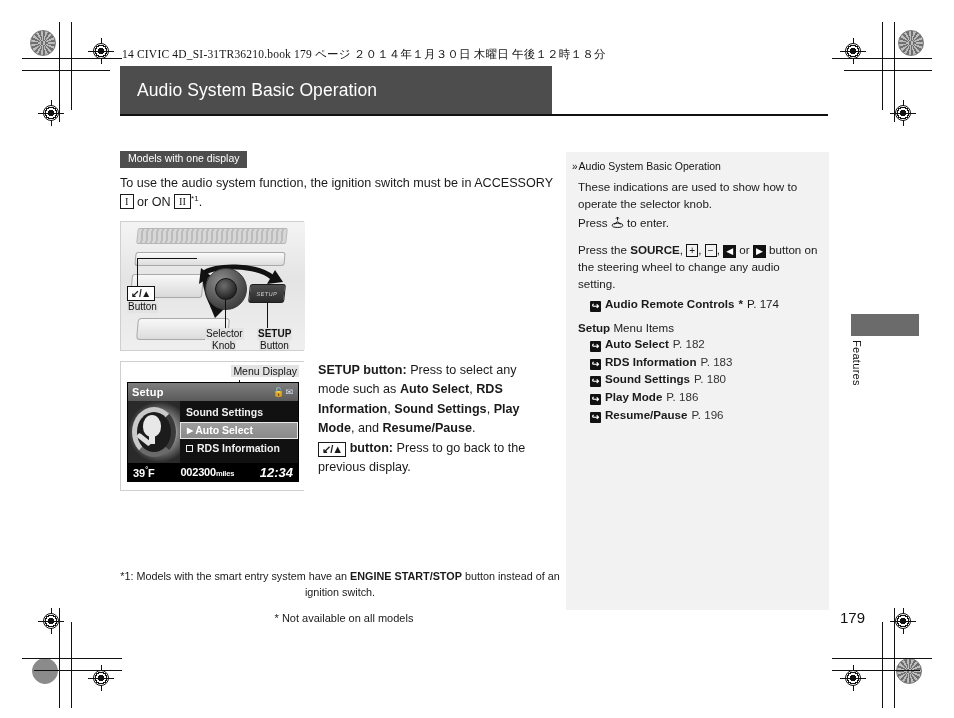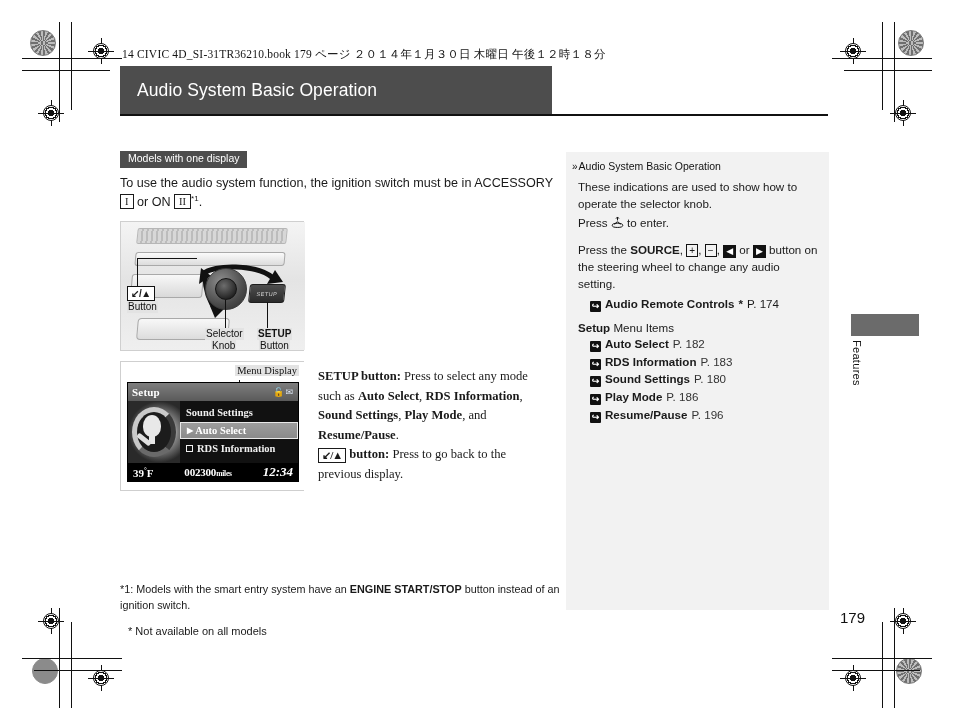--- a/index.html
+++ b/index.html
@@ -239,21 +239,21 @@
     display:inline-block; border:1px solid #111; min-width:12px; text-align:center;
     font-size:10px; line-height:11px; padding:0 2px; vertical-align:0px;
   }
   .sqfill {
     display:inline-block; border:1px solid #111; background:#111; color:#fff;
     min-width:12px; text-align:center; font-size:9px; line-height:11px;
     padding:0 2px; vertical-align:0px;
   }
 
   
-  .footnotes { position:absolute; left:120px; top:581px; width:440px; }
+  .footnotes { position:absolute; left:120px; top:568px; width:440px;text-align:center; }
   .fn { font-size:10.8px; line-height:1.5; color:#1a1a1a; }
   .fn2 { font-size:11px; margin-top:10px; margin-left:8px; }
 
   
   .side-tab {
     position:absolute; left:851px; top:314px; width:68px; height:22px; background:#6b6b6b;
   }
   .side-tab-label {
     position:absolute; left:843px; top:340px; width:20px; height:80px;
     font-size:11px; color:#111; writing-mode:vertical-rl; text-orientation:mixed;
@@ -370,21 +370,21 @@
         <div class="lbl bold" style="left:136px; top:106px; font-weight:bold;">SETUP</div>
         <div class="lbl" style="left:138px; top:118px;">Button</div>
       </div>
     </div>
 
     <div class="body-txt" style="width:230px; padding-top:2px;">
     </div>
   </div>
 
   
-  <div class="fig-wrap" style="display:flex; gap:14px; align-items:center; margin-top:10px;font-family:Liberation Serif, serif;">
+  <div class="fig-wrap" style="display:flex; gap:14px; align-items:flex-start; margin-top:10px;">
     <div class="fig">
       <div class="disp-outer">
         <div class="disp-title">Menu Display</div>
         <div class="disp-pointer"></div>
         <div class="screen">
           <div class="topbar">
             <div class="st">Setup</div>
             <div class="icons">🔓✉</div>
           </div>
           <div class="midrow">

